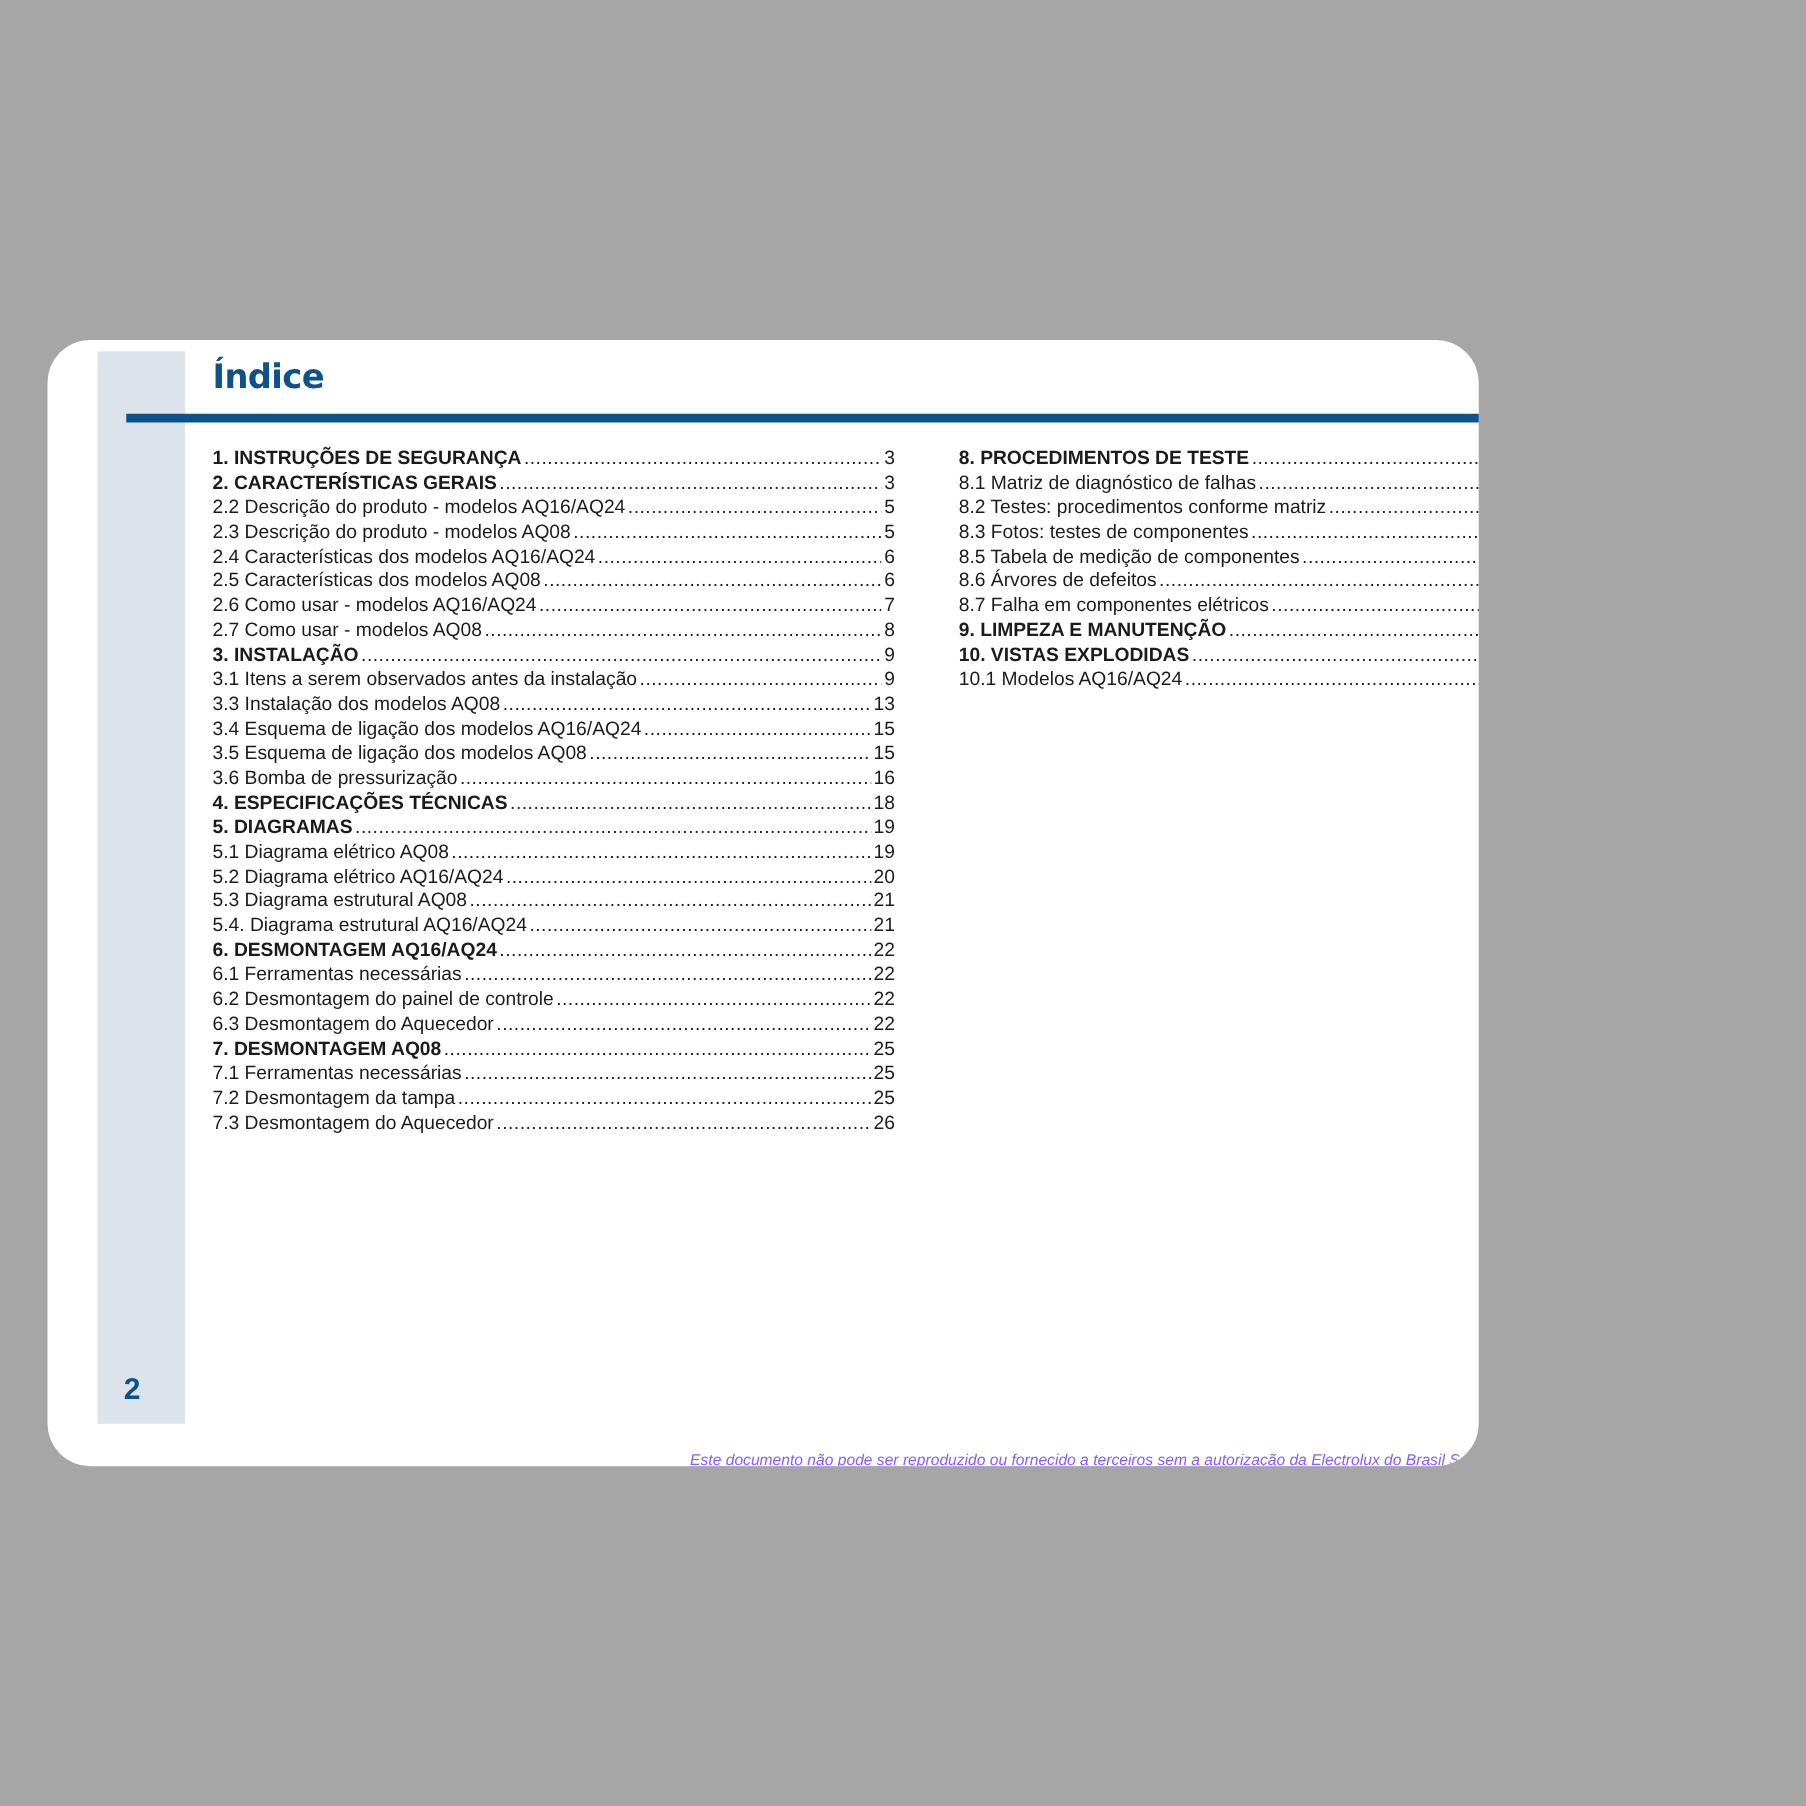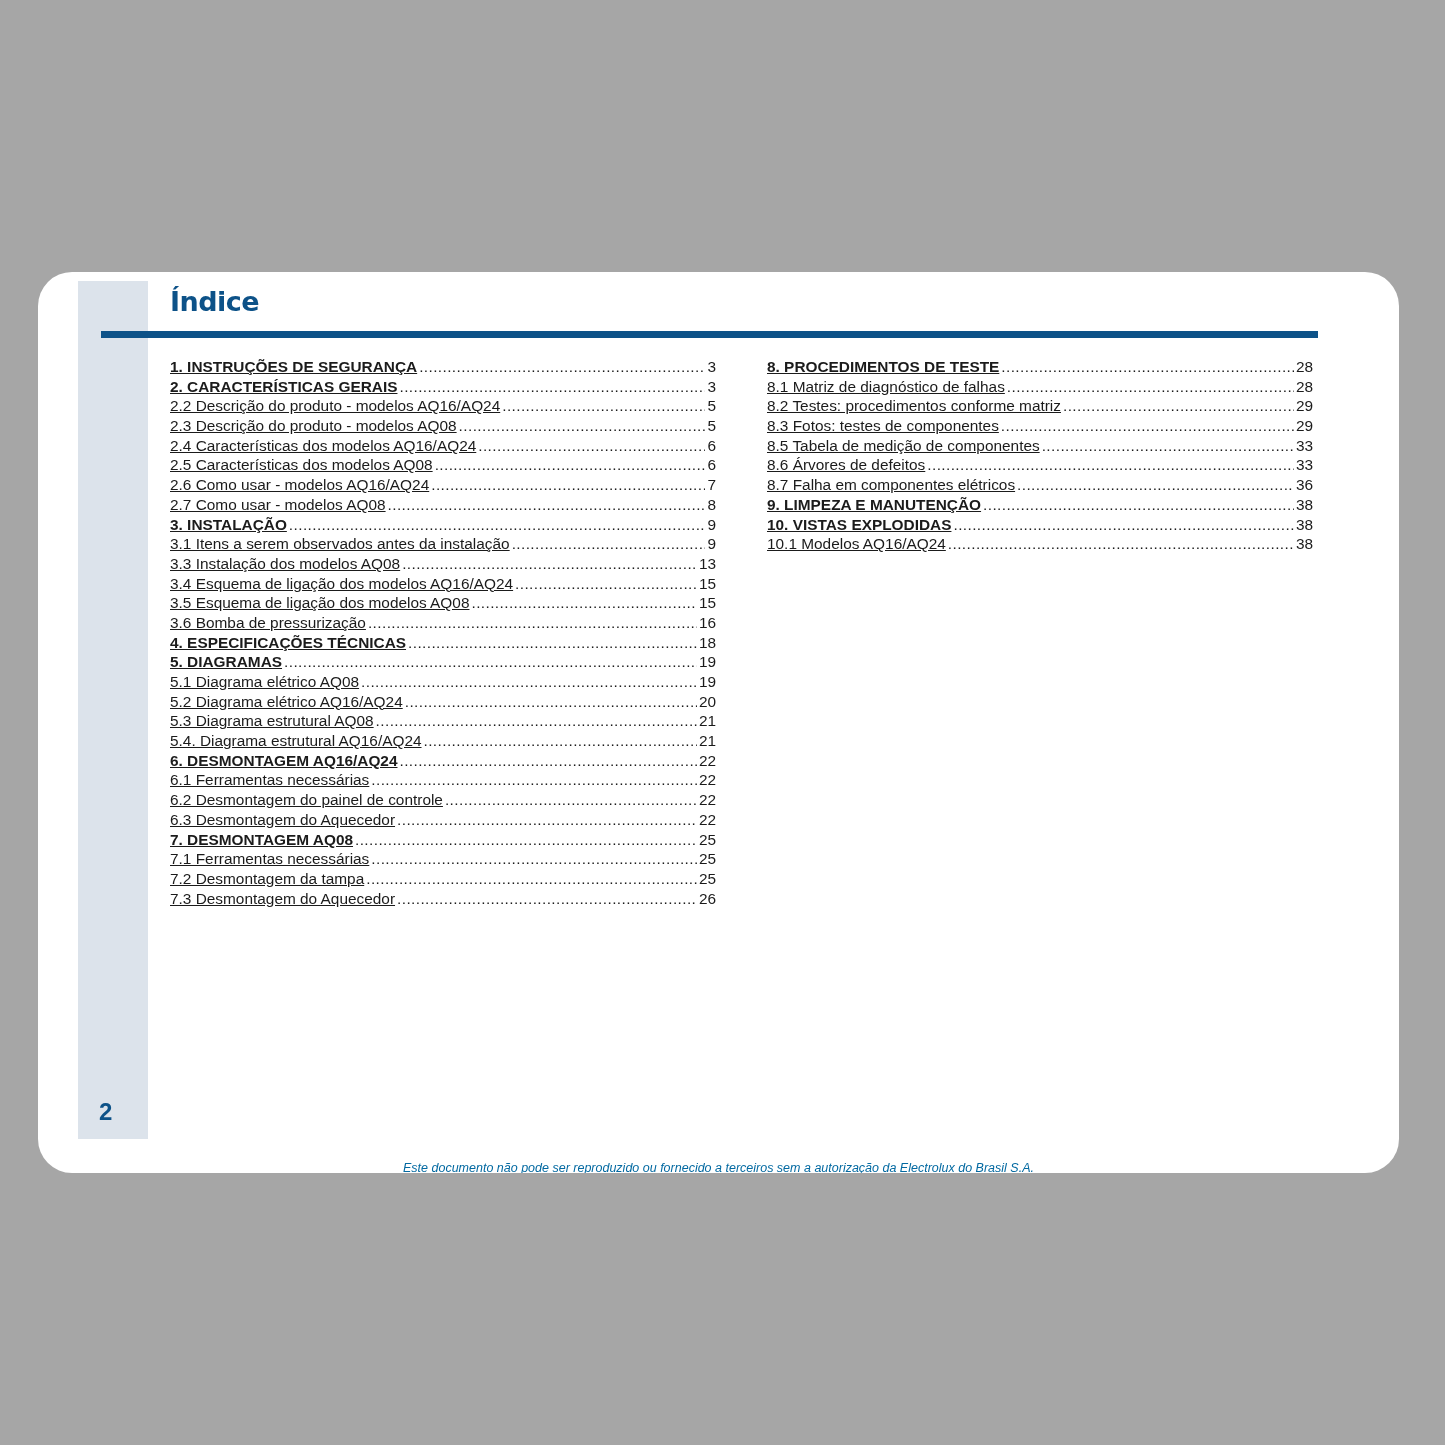--- a/index.html
+++ b/index.html
@@ -6,21 +6,21 @@
   body {
     width: 1445px; height: 1445px;
     background: #a6a6a6;
     position: relative;
     overflow: hidden;
     font-family: "Liberation Sans", sans-serif;
   }
   .page {
     position: absolute;
     left: 38px; top: 272px;
-    width: 1361px; height: 901px;
+    width: 1145px; height: 901px;
     background: #ffffff;
     border-radius: 34px;
     overflow: hidden;
   }
   .side-band {
     position: absolute;
     left: 40px; top: 9px;
     width: 70px; height: 858px;
     background: #dce3eb;
   }
@@ -49,21 +49,21 @@
   .col-right { left: 729px; width: 546px; }
   .toc-row {
     display: flex;
     align-items: baseline;
     height: 19.7px;
     line-height: 19.7px;
     white-space: nowrap;
   }
   .toc-row.main { font-weight: bold; }
   .toc-row.gap { margin-top: 0; }
-  .toc-row .label { flex: 0 0 auto; text-decoration: underline; }
+  .toc-row .label { flex: 0 0 auto; }
   .toc-row .dots {
     flex: 1 1 auto;
     overflow: hidden;
     font-weight: normal;
     margin: 0 2px 0 2px;
     color: #1b1b1b;
   }
   .toc-row .dots::before {
     content: "..............................................................................................................................................................................................................";
     letter-spacing: 0.4px;
@@ -77,24 +77,24 @@
     position: absolute;
     left: 61px; top: 826px;
     font-size: 24px;
     font-weight: bold;
     color: #0d5288;
   }
   .footer {
     position: absolute;
     left: 0; width: 100%;
     top: 889px;
-    text-align: center;
+    text-align: right;
     font-size: 12.5px;
     font-style: italic;
-    color: #0369a1;
+    color: #8b5cf6;
     text-decoration: underline;
   }
 </style>
 </head>
 <body>
 
 <div class="page">
   <div class="side-band"></div>
   <div class="title">Índice</div>
   <div class="rule"></div>

